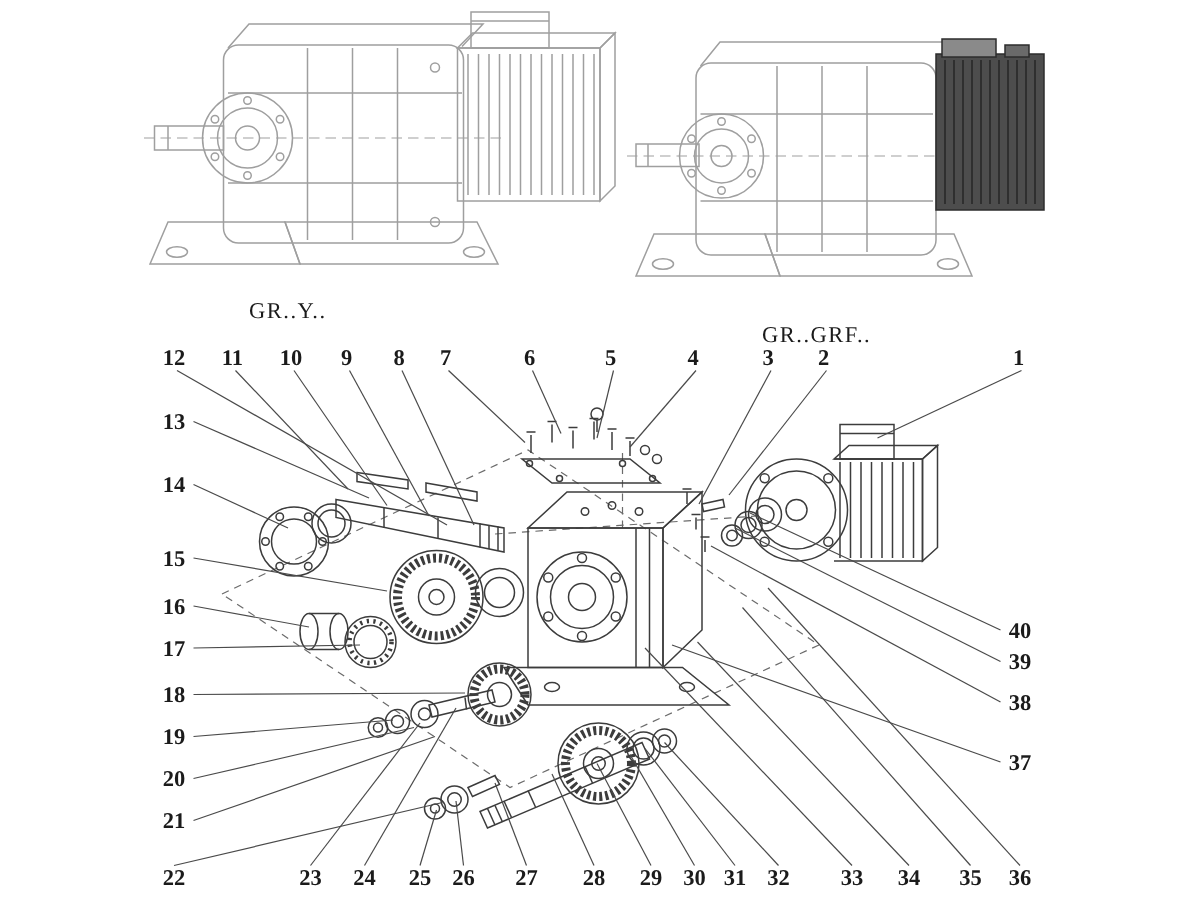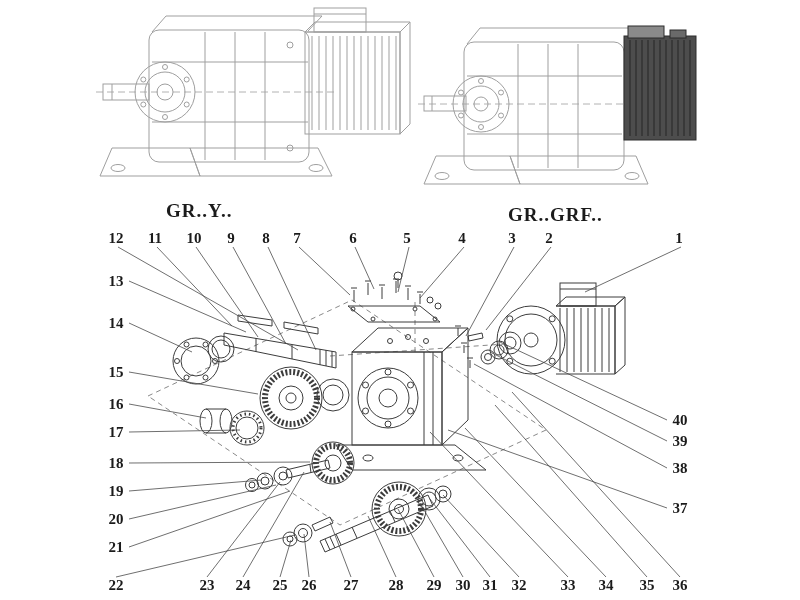--- a/index.html
+++ b/index.html
@@ -20,23 +20,23 @@
   g.a .adash{stroke-dasharray:7 4;stroke-width:0.8;}
   
   g.x{stroke:var(--exploded-line);fill:none;stroke-width:1;}
   g.x .dash{stroke-dasharray:5 4;stroke-width:0.8;stroke:#6b6b6b;}
   g.x .rib{stroke-dasharray:2 2;stroke-width:6;}
   g.x .rib2{stroke-dasharray:1.5 3;stroke-width:3;}
   .leader{stroke:var(--leader-line);stroke-width:0.8;fill:none;}
   text.callout{font:bold 15px "Liberation Serif", serif;fill:var(--text);
                text-anchor:middle;}
   .variant-label{position:absolute;font-family:"Liberation Serif", serif;
-                 font-weight:bold;font-size:19px;letter-spacing:1px;color:var(--text);}
+                 font-weight:normal;font-size:15px;letter-spacing:1px;color:var(--text);}
   .variant-label.left{left:166px;top:200px;}
-  .variant-label.right{left:508px;top:204px;}
+  .variant-label.right{left:508px;top:216px;}
 </style>
 </head>
 <body>
 
 <div class="stage">
 
 <svg width="800" height="600" viewBox="0 0 800 600">
 
   <g class="a">
     <line class="adash" x1="96" y1="92" x2="334" y2="92"></line>

